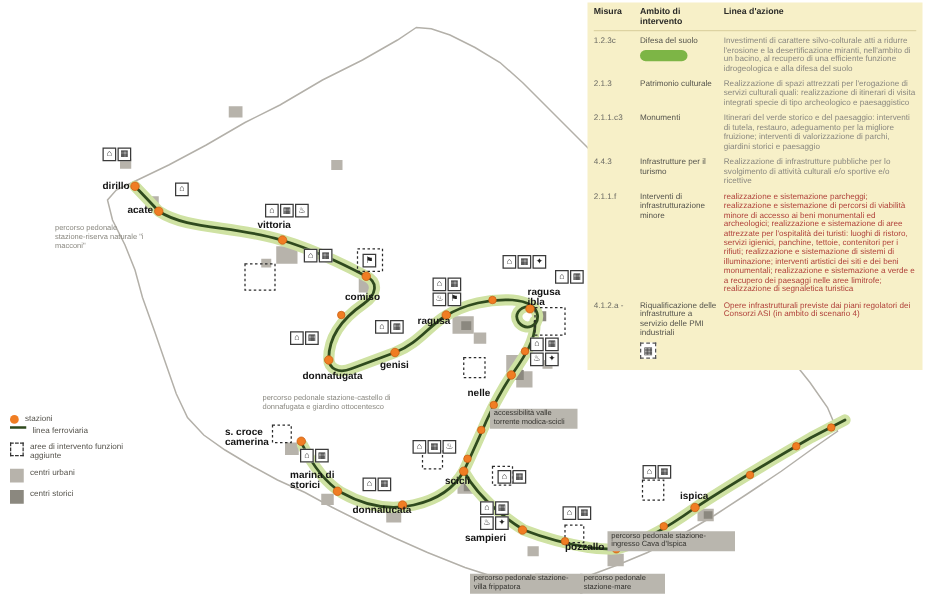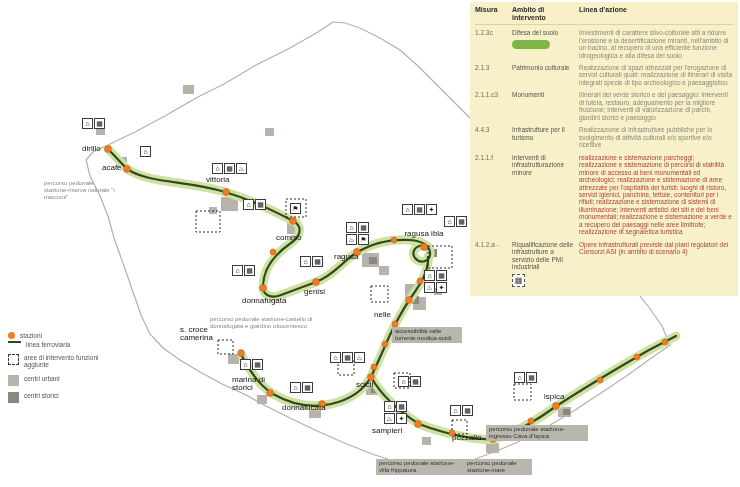--- a/index.html
+++ b/index.html
@@ -1,20 +1,20 @@
 <!DOCTYPE html>
 <html><head>
 <meta charset="utf-8">
 <style>
   html,body{margin:0;padding:0;background:#fff;}
   .canvas{position:relative;width:740px;height:487px;overflow:hidden;background:#fff;
           font-family:"Liberation Sans", sans-serif;}
   svg.map{position:absolute;left:0;top:0;}
 
-  .town{position:absolute;font-weight:normal;font-size:8px;color:#151515;line-height:1.05;}
+  .town{position:absolute;font-weight:bold;font-size:8px;color:#151515;line-height:1.05;}
   .annot{position:absolute;font-size:6px;color:#8a8880;line-height:1.2;}
   .annot.chip{background:#b9b6ae;color:#33322e;padding:1px 3px;}
 
   .poi-cluster{position:absolute;display:flex;flex-wrap:wrap;gap:1px;}
   .poi{width:11px;height:11px;background:#fff;border:1px solid #3a3a3a;font-size:7px;
        line-height:9px;text-align:center;color:#222;box-sizing:border-box;}
 
   .legend{position:absolute;left:8px;top:332px;width:118px;font-size:6.5px;color:#55534c;line-height:1.1;}
   .leg-row{display:flex;align-items:flex-start;gap:5px;margin-bottom:6px;}
   .leg-row .sym{flex:none;margin-top:0px;}
@@ -213,23 +213,23 @@
     <span class="poi">▦</span>
   </div>
 
   <div class="town" style="left:82px;top:145px">dirillo</div>
   <div class="town" style="left:102px;top:164px">acate</div>
   <div class="town" style="left:206px;top:176px">vittoria</div>
   <div class="town" style="left:276px;top:234px">comiso</div>
   <div class="town" style="left:242px;top:297px">donnafugata</div>
   <div class="town" style="left:304px;top:288px">genisi</div>
   <div class="town" style="left:334px;top:253px">ragusa</div>
-  <div class="town" style="left:404px;top:230px;width:40px;text-align:center">ragusa ibla</div>
+  <div class="town" style="left:422px;top:230px;width:40px;">ragusa ibla</div>
   <div class="town" style="left:374px;top:311px">nelle</div>
-  <div class="town" style="left:180px;top:326px;width:48px">s. croce camerina</div>
+  <div class="town" style="left:180px;top:342px;width:48px">s. croce camerina</div>
   <div class="town" style="left:232px;top:376px;width:48px">marina di storici</div>
   <div class="town" style="left:282px;top:404px">donnalucata</div>
   <div class="town" style="left:356px;top:381px">scicli</div>
   <div class="town" style="left:372px;top:427px">sampieri</div>
   <div class="town" style="left:452px;top:434px">pozzallo</div>
   <div class="town" style="left:544px;top:393px">ispica</div>
 
   <div class="annot" style="left:44px;top:180px;width:74px">percorso pedonale stazione-riserva naturale "i macconi"</div>
   <div class="annot" style="left:210px;top:316px;width:110px">percorso pedonale stazione-castello di donnafugata e giardino ottocentesco</div>
   <div class="annot chip" style="left:392px;top:327px;width:64px">accessibilità valle torrente modica-scicli</div>

